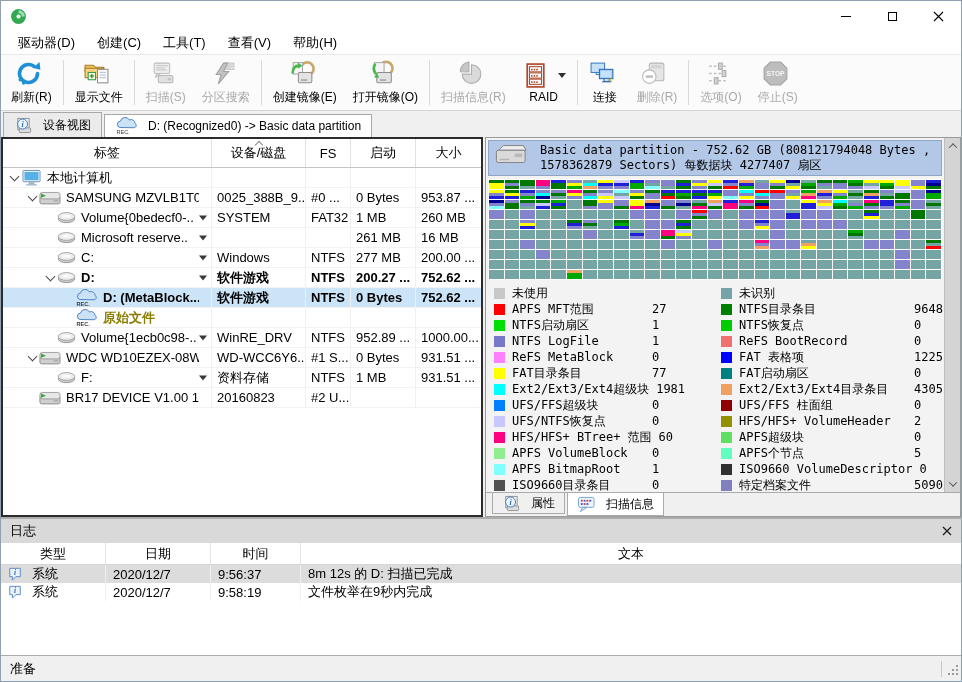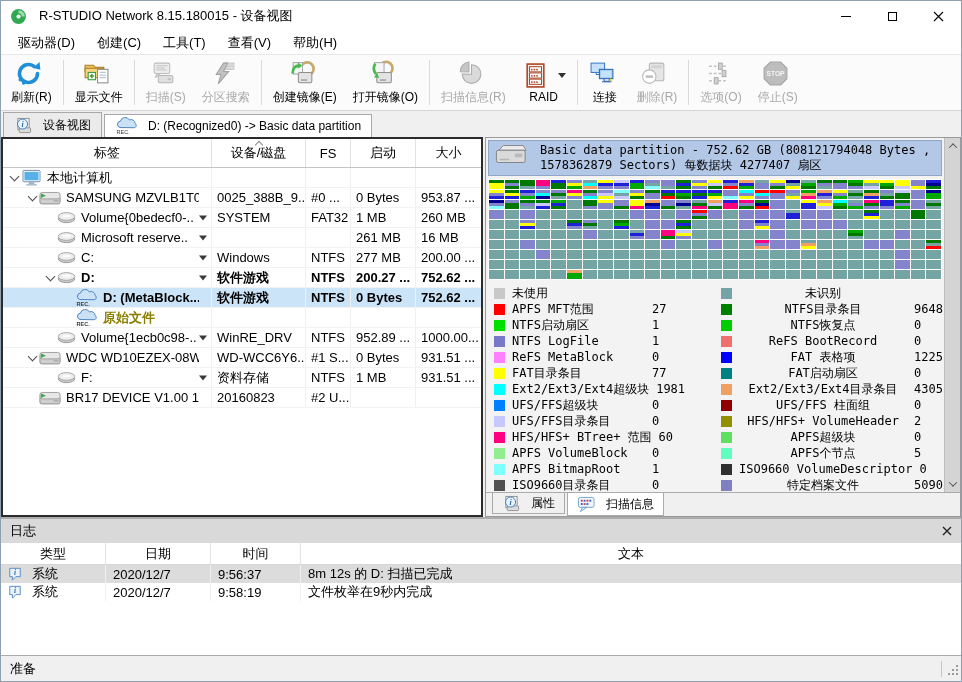--- a/index.html
+++ b/index.html
@@ -56,21 +56,21 @@
   .scan-mainc{flex:1;display:flex;flex-direction:column;overflow:hidden;}
   .scan-header{margin:2px;background:#B3C7E6;border:1px solid #8FA6C6;padding:2px 6px;display:flex;gap:8px;align-items:flex-start;font-family:"DejaVu Sans Mono",monospace;font-size:12px;line-height:15px;}
   .scan-grid{margin:1px 2px 0 2px;display:grid;grid-template-columns:repeat(29,1fr);grid-auto-rows:9px;gap:1px;background:#FFFFFF;padding:1px;}
   .cell{overflow:hidden;display:flex;flex-direction:column;}
   .cell .st{flex:1;}
   .legend{flex:1;display:flex;padding:5px 0 0 4px;font-family:"DejaVu Sans Mono",monospace;font-size:12px;background:#F3F3F3;overflow:hidden;}
   .legend-col{width:50%;}
   .lrow{display:flex;align-items:center;height:16px;gap:7px;padding-left:4px;white-space:nowrap;}
   .sw{width:11px;height:11px;flex:0 0 11px;}
   .legend-col.lc-left .lbl{min-width:133px;}
-  .legend-col.lc-right .lbl{min-width:168px;text-align:center;}
+  .legend-col.lc-right .lbl{min-width:168px;}
   .sb{width:16px;flex:0 0 16px;background:#D4D4D4;border-left:1px solid #BEBEBE;display:flex;flex-direction:column;justify-content:space-between;align-items:center;}
   .sb-arrow{height:16px;width:100%;display:flex;align-items:center;justify-content:center;}
   .chev-up{width:6px;height:6px;border-left:1.6px solid #555;border-top:1.6px solid #555;transform:rotate(45deg) translate(1px,1px);}
   .chev-dn{width:6px;height:6px;border-right:1.6px solid #555;border-bottom:1.6px solid #555;transform:rotate(45deg) translate(-1px,-1px);}
   .scan-tabs{height:24px;background:#F0F0F0;display:flex;align-items:flex-start;gap:2px;padding-left:6px;border-top:1px solid #ABABAB;flex:0 0 auto;}
   .stab{display:flex;align-items:center;gap:5px;padding:0 9px;height:21px;border:1px solid #ABABAB;border-top:none;background:#F0F0F0;font-size:12px;white-space:nowrap;}
   .stab.active{background:#FFFFFF;height:23px;}
   
   .log-panel{height:138px;flex:0 0 auto;display:flex;flex-direction:column;background:#FFFFFF;border-top:2px solid #ACACAC;}
   .log-title{height:24px;background:#D9D9D9;display:flex;align-items:center;padding:0 9px;font-size:13px;flex:0 0 auto;}
@@ -93,21 +93,20 @@
 <div class="window">
 
   <div class="titlebar">
     <span class="icn" id="app-icon">
         <svg width="17" height="17" viewBox="0 0 16 16">
           <circle cx="8" cy="8" r="7" fill="#2FA84F"></circle>
           <path d="M8 2a6 6 0 0 1 6 6h-3a3 3 0 0 0-3-3z" fill="#9FDCB2"></path>
           <circle cx="8" cy="8" r="2" fill="#E8F8EE"></circle>
         </svg>
       </span>
-    <span class="title">R-STUDIO Network 8.15.180015 - 设备视图</span>
     <div class="win-controls">
       <div class="win-btn">
           <span class="g-min"></span>
         </div>
       <div class="win-btn">
           <span class="g-max"></span>
         </div>
       <div class="win-btn">
           <svg width="11" height="11" viewBox="0 0 11 11">
             <path d="M1 1l9 9M10 1l-9 9" stroke="#000" stroke-width="1.1"></path>
@@ -1424,21 +1423,21 @@
                   <span class="lbl">Ext2/Ext3/Ext4超级块</span>
                   <span class="cnt">1981</span>
                 </div>
                 <div class="lrow">
                   <span class="sw" style="background: rgb(0, 128, 255);"></span>
                   <span class="lbl">UFS/FFS超级块</span>
                   <span class="cnt">0</span>
                 </div>
                 <div class="lrow">
                   <span class="sw" style="background: rgb(200, 200, 255);"></span>
-                  <span class="lbl">UFS/FFS目录条目</span>
+                  <span class="lbl">UFS/NTFS恢复点</span>
                   <span class="cnt">0</span>
                 </div>
                 <div class="lrow">
                   <span class="sw" style="background: rgb(255, 0, 128);"></span>
                   <span class="lbl">HFS/HFS+ BTree+ 范围</span>
                   <span class="cnt">60</span>
                 </div>
                 <div class="lrow">
                   <span class="sw" style="background: rgb(144, 238, 144);"></span>
                   <span class="lbl">APFS VolumeBlock</span>

